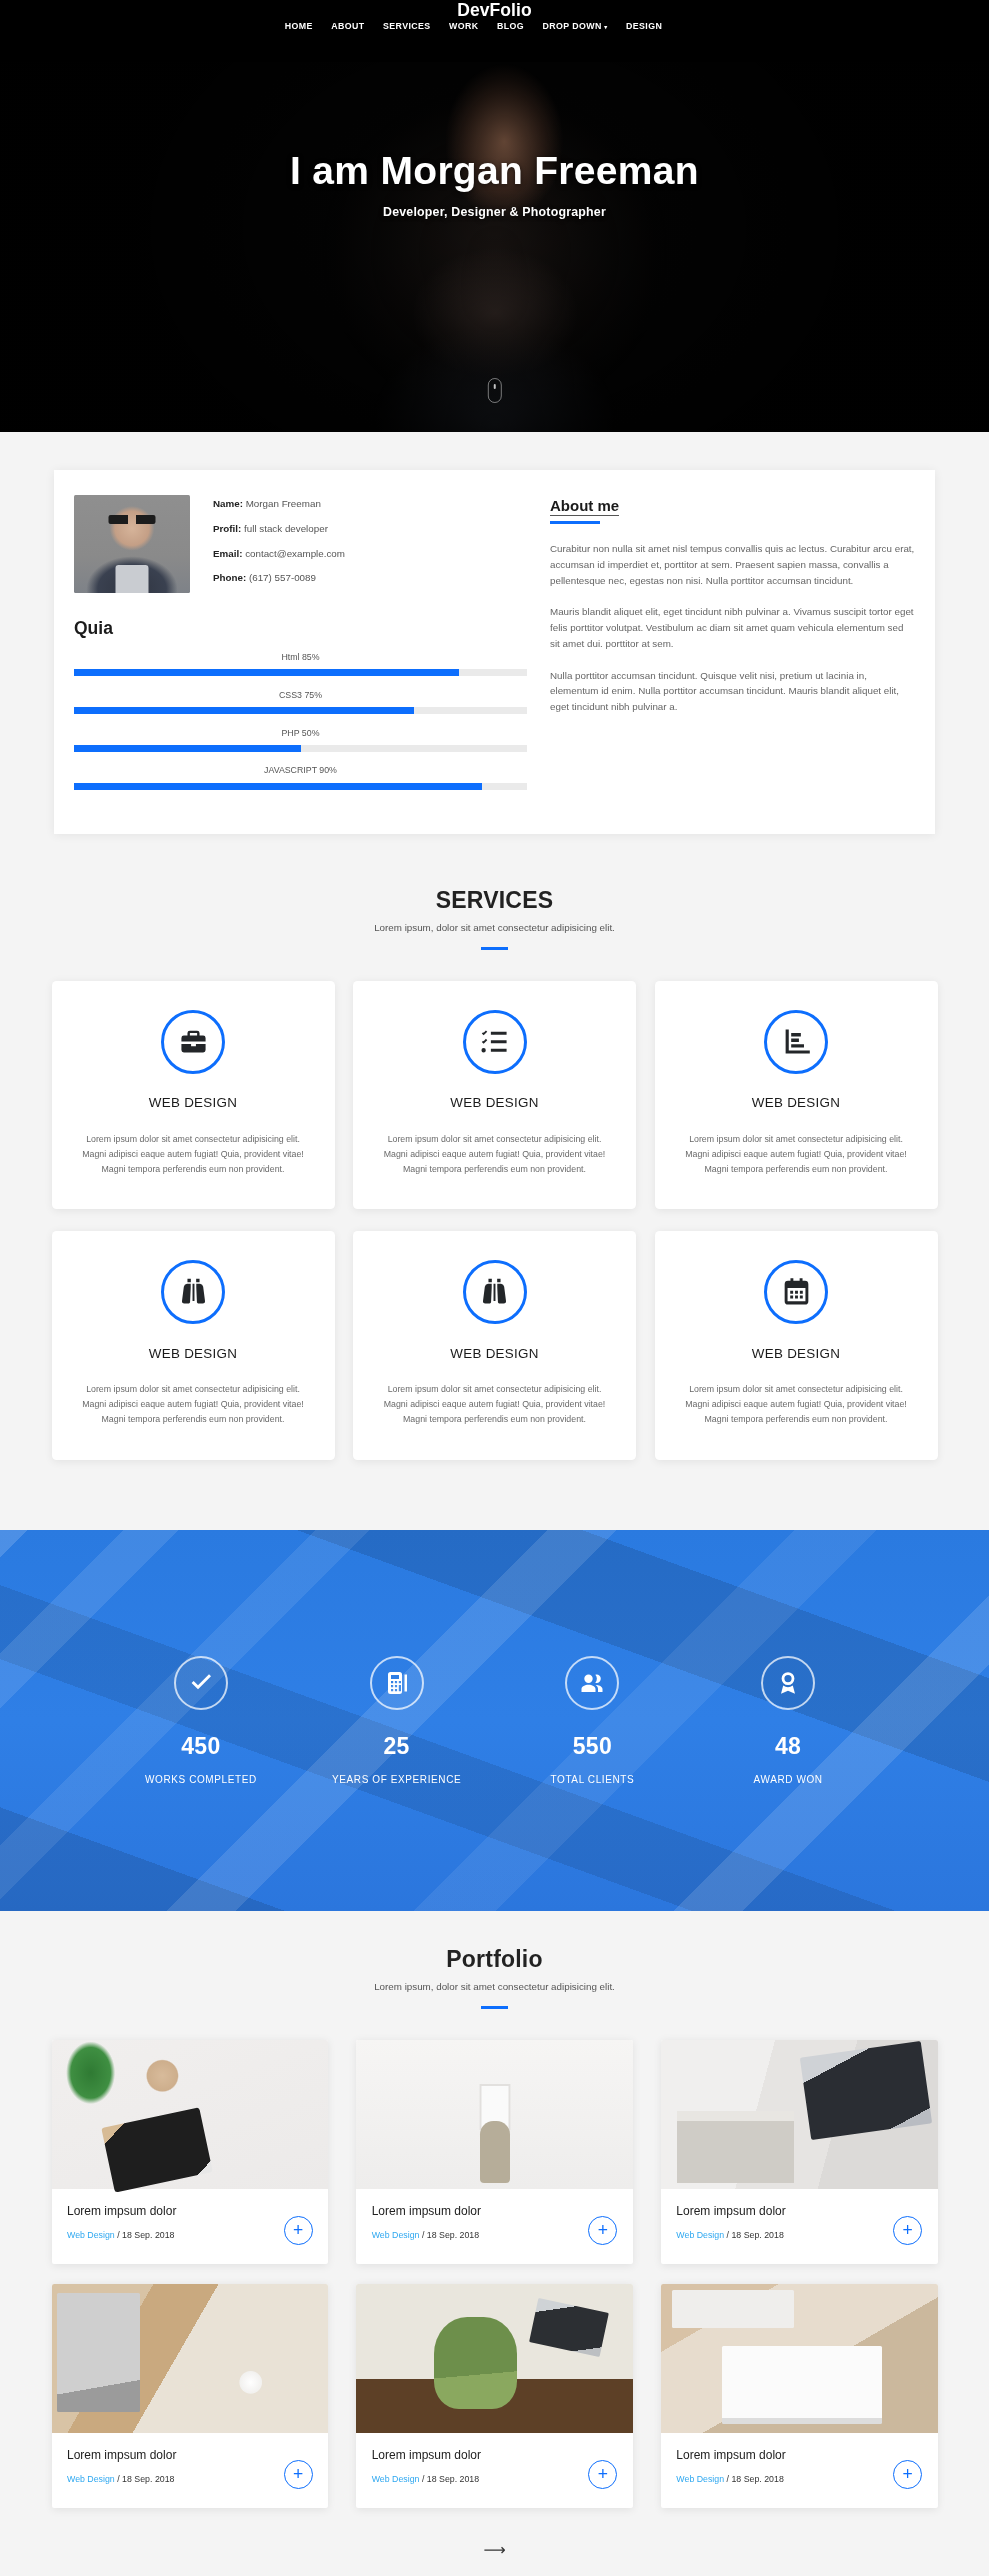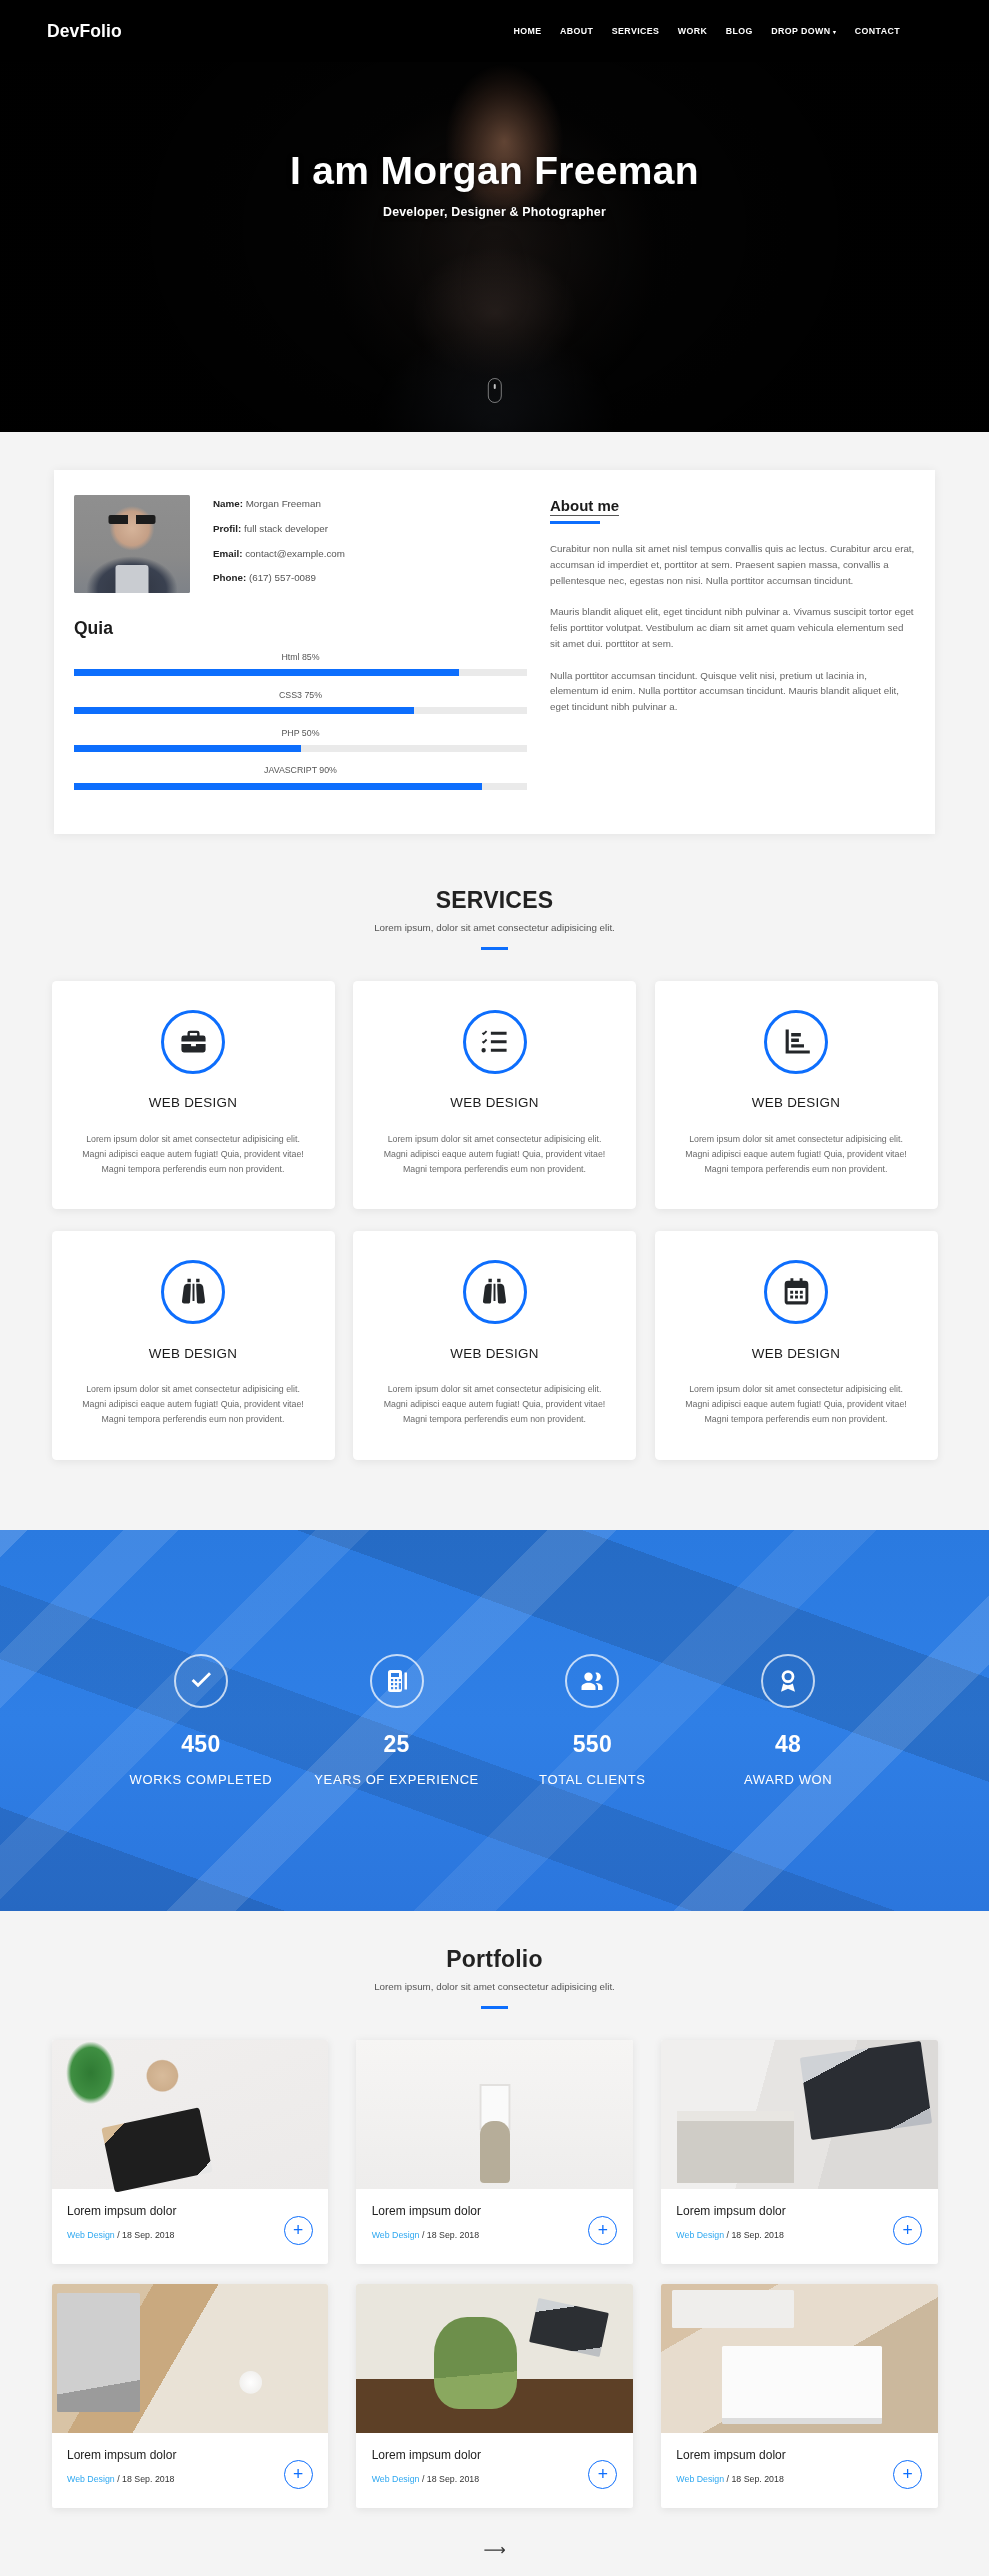--- a/index.html
+++ b/index.html
@@ -8,22 +8,22 @@
     width:989px;
     font-family:"Liberation Sans", sans-serif;
     background:#f4f4f4;
     color:#333;
     -webkit-font-smoothing:antialiased;
   }
 
   
   .navbar{
     height:62px; background:#000000; width:989px;
-    display:flex; align-items:center; justify-content:space-between;
-    padding:0 47px; position:relative; z-index:20;
+    display:flex; align-items:center; justify-content:flex-start;
+    padding:0 47px; position:relative; z-index:20;flex-direction:column;
   }
   .brand{ color:#ffffff; font-size:17.5px; font-weight:bold; letter-spacing:0.1px; }
   .nav-links{ display:flex; align-items:center; gap:18.5px; margin-right:42px;}
   .nav-link{
     color:#ffffff; font-size:8.8px; font-weight:bold; letter-spacing:0.4px;
     text-decoration:none; cursor:pointer; white-space:nowrap;
   }
   .nav-link .caret{ font-size:5.7px; margin-left:2.6px; }
 
   
@@ -146,21 +146,21 @@
   }
   .stats-row{ position:relative; z-index:3; display:flex; width:783px; }
   .stat{ flex:1; text-align:center; }
   .stat-icon{
     width:54px; height:54px; margin:0 auto 23px; border-radius:50%;
     border:2.6px solid rgba(255,255,255,.72);
     display:flex; align-items:center; justify-content:center;
   }
   .stat-icon svg{ width:24px; height:24px; fill:#ffffff; }
   .stat-num{ font-size:23px; font-weight:bold; color:#ffffff; margin-bottom:14.4px; letter-spacing:0.3px; }
-  .stat-label{ font-size:13px; color:#ffffff; letter-spacing:0.6px;margin-top:12px; }
+  .stat-label{ font-size:10px; color:#ffffff; letter-spacing:0.6px;margin-top:12px; }
 
   
   .portfolio{ background:#f4f4f4; padding:35px 0 0; }
   .pf-row{ width:886px; margin:0 auto 19.6px; display:flex; gap:28px; }
   .pf-card{
     flex:1; background:#ffffff; border-radius:2.1px; overflow:hidden;
     box-shadow:0 1.5px 8.2px rgba(0,0,0,.08); display:flex; flex-direction:column;
   }
   .pf-img{ height:149px; width:100%; }
   .pf-body{ padding:15.5px 15.5px 19.6px; display:flex; align-items:flex-start; justify-content:space-between; }
@@ -217,21 +217,21 @@
 
 <div class="navbar">
   <div class="brand">DevFolio</div>
   <div class="nav-links">
     <a class="nav-link"><span>HOME</span></a>
     <a class="nav-link"><span>ABOUT</span></a>
     <a class="nav-link"><span>SERVICES</span></a>
     <a class="nav-link"><span>WORK</span></a>
     <a class="nav-link"><span>BLOG</span></a>
     <a class="nav-link"><span>DROP DOWN</span><span class="caret">▾</span></a>
-    <a class="nav-link"><span>CONTACT</span></a>
+    <a class="nav-link"><span>DESIGN</span></a>
   </div>
 </div>
 
 <div class="hero">
   <div class="hero-photo"></div>
   <div class="hero-vignette"></div>
   <div class="hero-inner">
     <h1 class="hero-title">I am Morgan Freeman</h1>
     <p class="hero-sub">Developer, Designer &amp; Photographer</p>
   </div>

